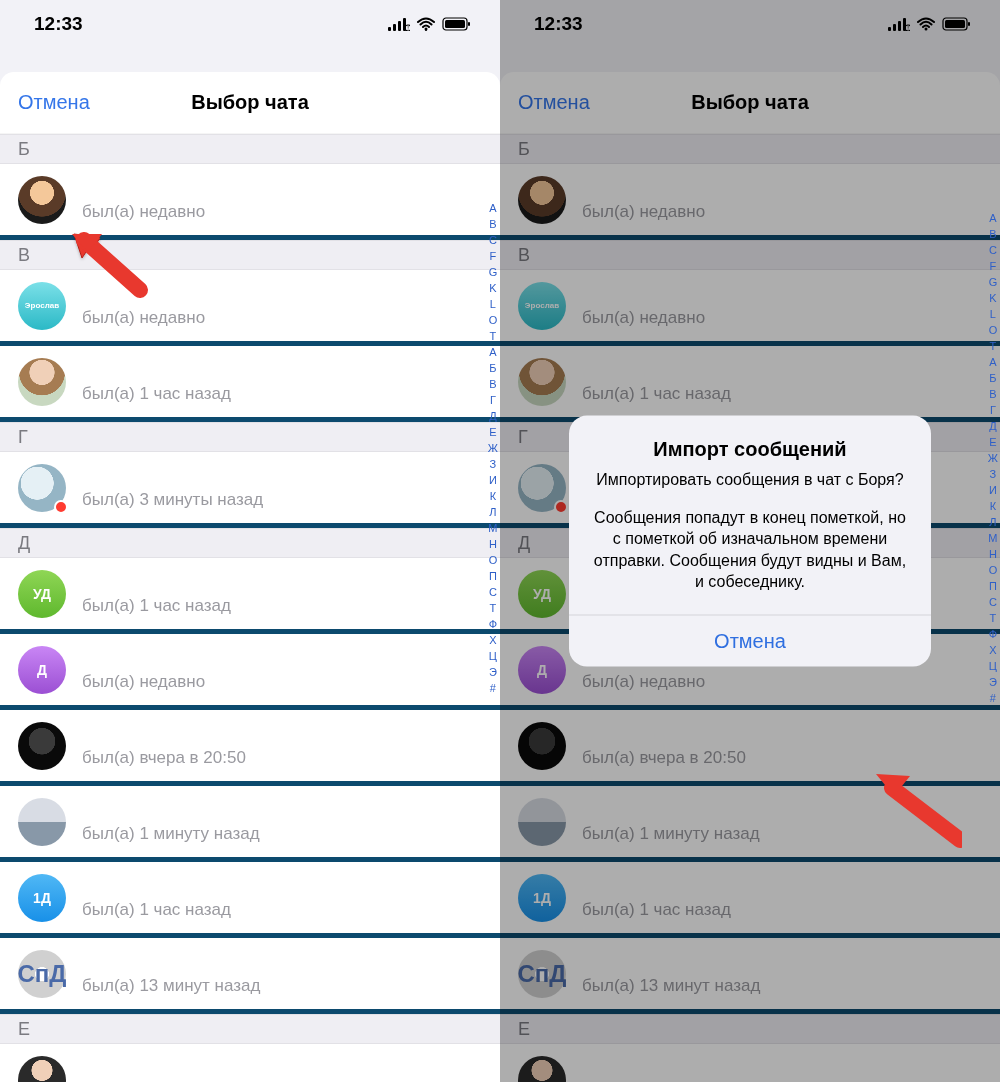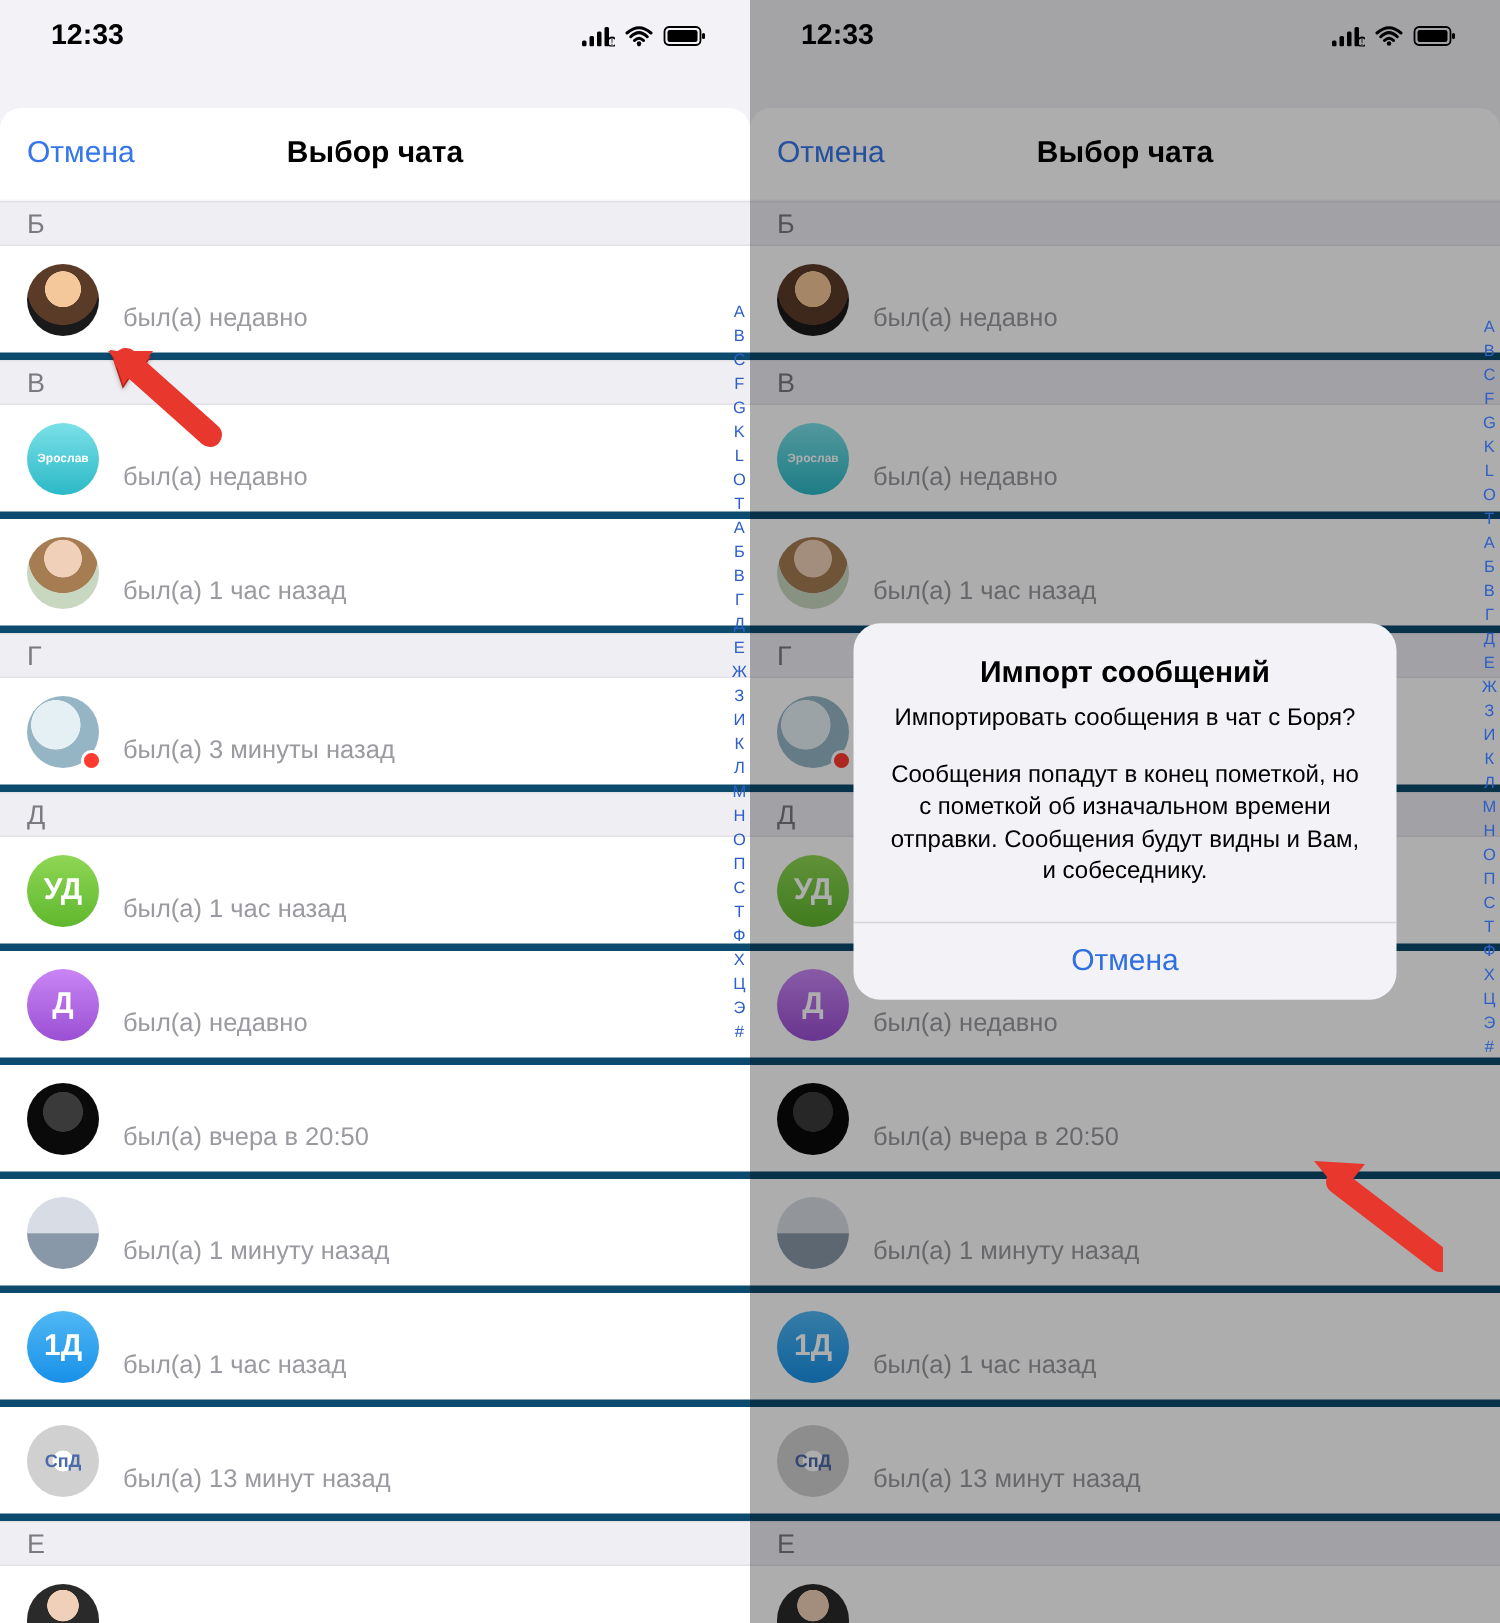--- a/index.html
+++ b/index.html
@@ -10,21 +10,21 @@
 .sb-time { font-size:19px; font-weight:600; color:#000; }
 .sb-icons { display:flex; gap:6px; align-items:center; }
 .sb-icon svg { display:block; }
 .sheet { position:relative; background:#fff; border-radius:14px 14px 0 0; height:calc(100% - 72px); margin-top:24px; overflow:hidden; }
 .nav { height:62px; display:flex; align-items:center; position:relative; border-bottom:1px solid rgba(0,0,0,0.04); }
 .nav-cancel { position:absolute; left:18px; font-size:20px; color:#3576e9; font-weight:400; }
 .nav-title { width:100%; text-align:center; font-size:20px; font-weight:600; color:#000; }
 .list { height:calc(100% - 62px); overflow:hidden; position:relative; }
 .section-hdr { background:#efeef3; height:30px; display:flex; align-items:center; padding:0 18px; font-size:18px; color:#7a7a80; font-weight:400; border-top:1px solid rgba(0,0,0,0.05); border-bottom:1px solid rgba(0,0,0,0.05); }
 .row { display:flex; align-items:center; padding:8px 18px; background:#fff; border-bottom:5px solid #0c4a6e; height:76px; }
-.avatar { width:48px; height:48px; border-radius:50%; flex:0 0 48px; margin-right:16px; display:flex; align-items:center; justify-content:center; color:#fff; font-weight:600; font-size:20px; position:relative; }
+.avatar { width:48px; height:48px; border-radius:50%; flex:0 0 48px; margin-right:16px; display:flex; align-items:center; justify-content:center; color:#fff; font-weight:600; font-size:14px; position:relative; }
 .av-badge { position:absolute; right:-2px; bottom:-2px; width:14px; height:14px; border-radius:50%; background:#ff3b30; border:2px solid #fff; }
 .row-txt { display:flex; flex-direction:column; justify-content:center; gap:2px; flex:1; min-width:0; }
 .row-name { font-size:19px; color:#000; font-weight:400; height:22px; }
 .row-status { font-size:17px; color:#9a9aa0; }
 .name-redact { background:#fff; width:200px; height:22px; }
 .indexbar { position:absolute; right:2px; top:200px; display:flex; flex-direction:column; font-size:11px; color:#2e5fc8; font-weight:500; line-height:16px; text-align:center; z-index:20; }
 .indexbar.offset { top:210px; }
 .arrow1 { position:absolute; z-index:30; left:70px; top:232px; }
 .arrow2 { position:absolute; z-index:90; right:38px; top:770px; }
 .modal { position:absolute; left:50%; top:50%; transform:translate(-50%,-50%); width:362px; background:#f2f2f7; border-radius:18px; z-index:80; overflow:hidden; }
@@ -38,21 +38,21 @@
 .modal-btn + .modal-btn { border-left:1px solid rgba(0,0,0,0.12); font-weight:600; }
 .av-photo1 { background:radial-gradient(circle at 50% 35%,#f4c89a 0 30%,#5a3b28 31% 60%,#1a1a1a 61% 100%); }
 .av-teal { background:linear-gradient(180deg,#7be0e8,#2bb9c6); font-size:8px; }
 .av-girl { background:radial-gradient(circle at 50% 30%,#f0d0b8 0 30%,#a67c52 31% 55%,#c8d8c0 56% 100%); }
 .av-gray { background:radial-gradient(circle at 40% 40%,#e5f0f5 0 40%,#95b5c5 41% 100%); }
 .av-green { background:linear-gradient(180deg,#8fd655,#5fb82e); }
 .av-purple { background:linear-gradient(180deg,#c986f5,#9b4fd3); }
 .av-dark { background:radial-gradient(circle at 50% 40%,#3a3a3a 0 35%,#0a0a0a 36% 100%); }
 .av-photo2 { background:linear-gradient(180deg,#d8dce4 0 50%,#8898a8 51% 100%); }
 .av-blue { background:linear-gradient(180deg,#50b8f5,#1890e8); }
-.av-logo { background:radial-gradient(circle,#fff 0 20%,#d0d0d0 21% 100%); color:#4a6aa8; font-size:12px; }
+.av-logo { background:radial-gradient(circle,#fff 0 20%,#d0d0d0 21% 100%); color:#4a6aa8; font-size:24px; }
 .av-suit { background:radial-gradient(circle at 50% 30%,#f0d0b8 0 25%,#2a2a2a 26% 100%); }
 </style>
 </head>
 <body>
 
 <div class="screen left">
   <div class="statusbar">
     <div class="sb-time">12:33</div>
     <div class="sb-icons">
       <span class="sb-icon">

